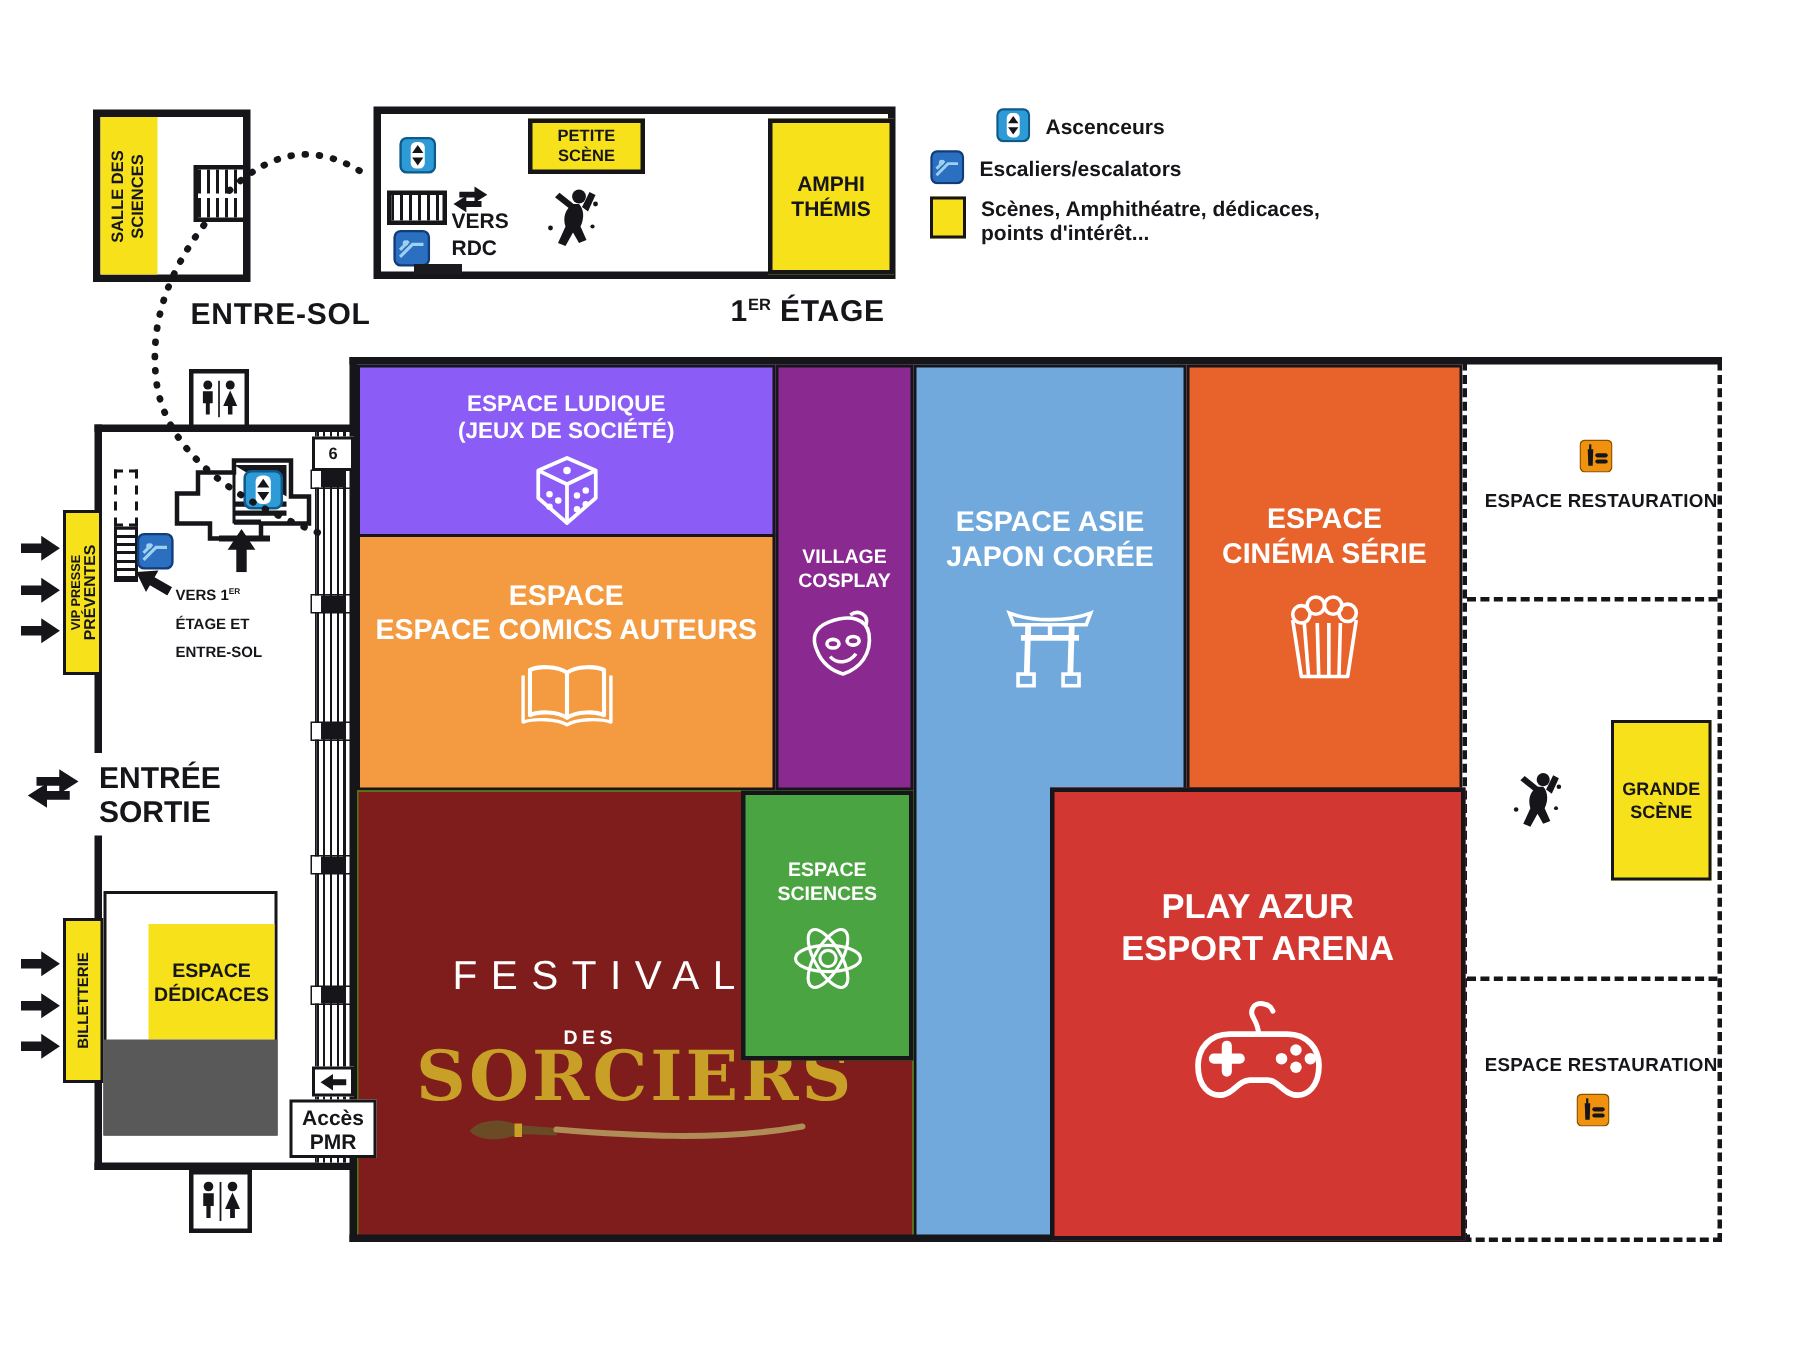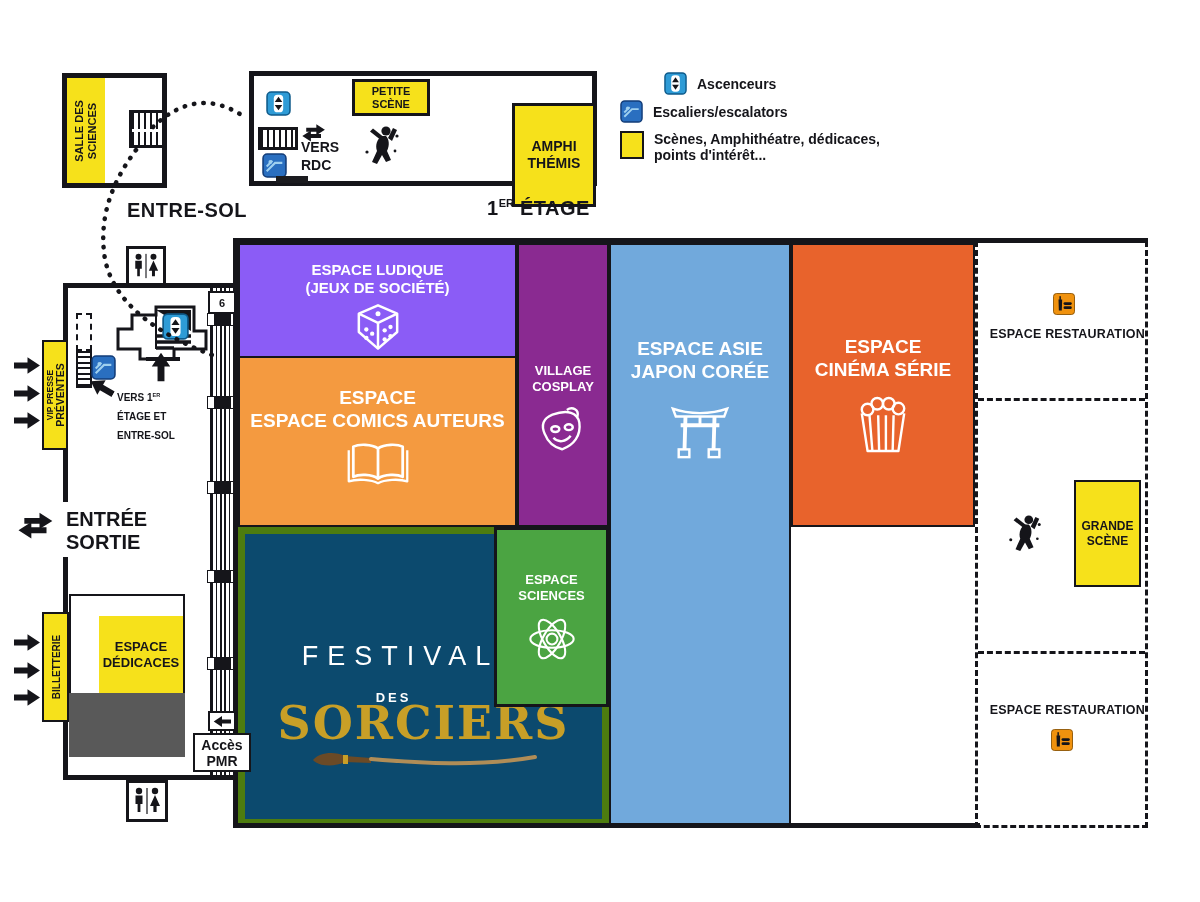--- a/index.html
+++ b/index.html
@@ -121,21 +121,21 @@
             <path d="M20 12 C15 15 13 21 15 27 L10 38 L15 40 L20 31 L24 38 L29 36 L25 27 C28 21 27 15 24 12 Z"></path>
             <path d="M17.5 15 L8 7.5 L11 4.5 L21 12.5 Z"></path>
             <path d="M26 14 L31 4 L35 6 L30 17 Z"></path>
             <circle cx="5" cy="28" r="1.6"></circle>
             <circle cx="35" cy="12" r="1.6"></circle>
             <circle cx="33" cy="27" r="1.4"></circle>
           </g>
         </svg>
     </span>
 
-    <div class="ybox" style="left:258px;top:3px;width:84px;height:104px;font-size:14px;line-height:17px;margin-top:24px;">
+    <div class="ybox" style="left:258px;top:3px;width:84px;height:104px;font-size:14px;line-height:17px;">
       <span>AMPHI</span>
       <span>THÉMIS</span>
     </div>
   </div>
   <div class="floor-label" style="left:487px;top:197px;"><span>1</span><span class="sup">ER</span><span> ÉTAGE</span></div>
 
   <div class="leg-row" style="left:620px;top:72px;padding-left:44px;">
     <span>
         <svg viewBox="0 0 24 24" width="23" height="23">
           <rect x="1" y="1" width="22" height="22" rx="4" fill="#2E9BD6" stroke="#0e5a8a" stroke-width="1.5"></rect>
@@ -407,21 +407,21 @@
             <path d="M14 10 C4 14 2 21 6 30 C9 38 16 44 24 46 C36 42 44 32 42 18 C40 8 30 4 14 10 Z"></path>
             <path d="M29 5 C35 1 42 5 40 12"></path>
             <ellipse cx="17" cy="25" rx="4.2" ry="3"></ellipse>
             <ellipse cx="31" cy="23" rx="4.2" ry="3"></ellipse>
             <path d="M15 34 C20 39.5 28 38.5 33 32"></path>
           </g>
         </svg>
     </span>
   </div>
 
-  <div class="zone" style="left:238px;top:527px;width:371px;height:299px;background:#0c4a6e;border:7px solid #4d7c0f;">
+  <div class="zone" style="left:238px;top:527px;width:371px;height:299px;background:#7f1d1d;border:1px solid #4d7c0f;">
     <div class="logo">
       <div class="logo-r1">
         <span class="logo-fest">FESTIVAL</span>
         <span style="margin-bottom:14px;">
           <svg viewBox="0 0 44 36" width="44" height="36">
               <path d="M4 32 C14 27 24 25 40 28 C34 22 31 15 30 6 C29.3 1 24 1 22 6 C18 15 10 26 4 32 Z" fill="#7a5a2a" stroke="#5a431f" stroke-width="1.5"></path>
             </svg>
         </span>
       </div>
       <div class="logo-des">DES</div>
@@ -444,20 +444,39 @@
           <g fill="none" stroke="#fff" stroke-width="2.5">
             <ellipse cx="30" cy="30" rx="26" ry="10.5"></ellipse>
             <ellipse cx="30" cy="30" rx="26" ry="10.5" transform="rotate(60 30 30)"></ellipse>
             <ellipse cx="30" cy="30" rx="26" ry="10.5" transform="rotate(-60 30 30)"></ellipse>
             <circle cx="30" cy="30" r="6.5"></circle>
           </g>
         </svg>
     </span>
   </div>
 
+  <div class="zone" style="left:700px;top:525px;width:277px;height:302px;background:#D33732;border:3px solid #15151a;font-size:23px;padding-top:62px;z-index:3;">
+    <div class="zl">PLAY AZUR</div>
+    <div class="zl">ESPORT ARENA</div>
+    <span style="margin-top:16px;">
+      <svg viewBox="0 0 100 78" width="96" height="76">
+          <g fill="none" stroke="#fff" stroke-width="4" stroke-linejoin="round" stroke-linecap="round">
+            <path d="M50 28 C50 18 43 16 46 10 C48 5 58 6 60 12" stroke-width="3.5"></path>
+            <path d="M30 28 L70 28 C84 28 92 38 92 50 C92 64 84 72 74 70 C66 68 64 60 56 60 L44 60 C36 60 34 68 26 70 C16 72 8 64 8 50 C8 38 16 28 30 28 Z"></path>
+            <path d="M28 36 L28 54 M19 45 L37 45" stroke-width="7"></path>
+          </g>
+          <g fill="#fff">
+            <circle cx="66" cy="45" r="4"></circle>
+            <circle cx="76" cy="39" r="4"></circle>
+            <circle cx="76" cy="51" r="4"></circle>
+            <circle cx="86" cy="45" r="4"></circle>
+          </g>
+        </svg>
+    </span>
+  </div>
 
   <div class="rightcol" style="left:975px;top:241px;width:173px;height:587px;">
     <div class="dash-div" style="top:157px;"></div>
     <div class="dash-div" style="top:410px;"></div>
 
     <span class="abs" style="left:75px;top:52px;">
       <svg viewBox="0 0 24 24" width="22" height="22">
           <rect x="0.5" y="0.5" width="23" height="23" rx="3.5" fill="#F0920E" stroke="#8a5200"></rect>
           <g fill="#15151a">
             <path d="M6 7 L10 7 L9.6 19 L6.4 19 Z"></path>

